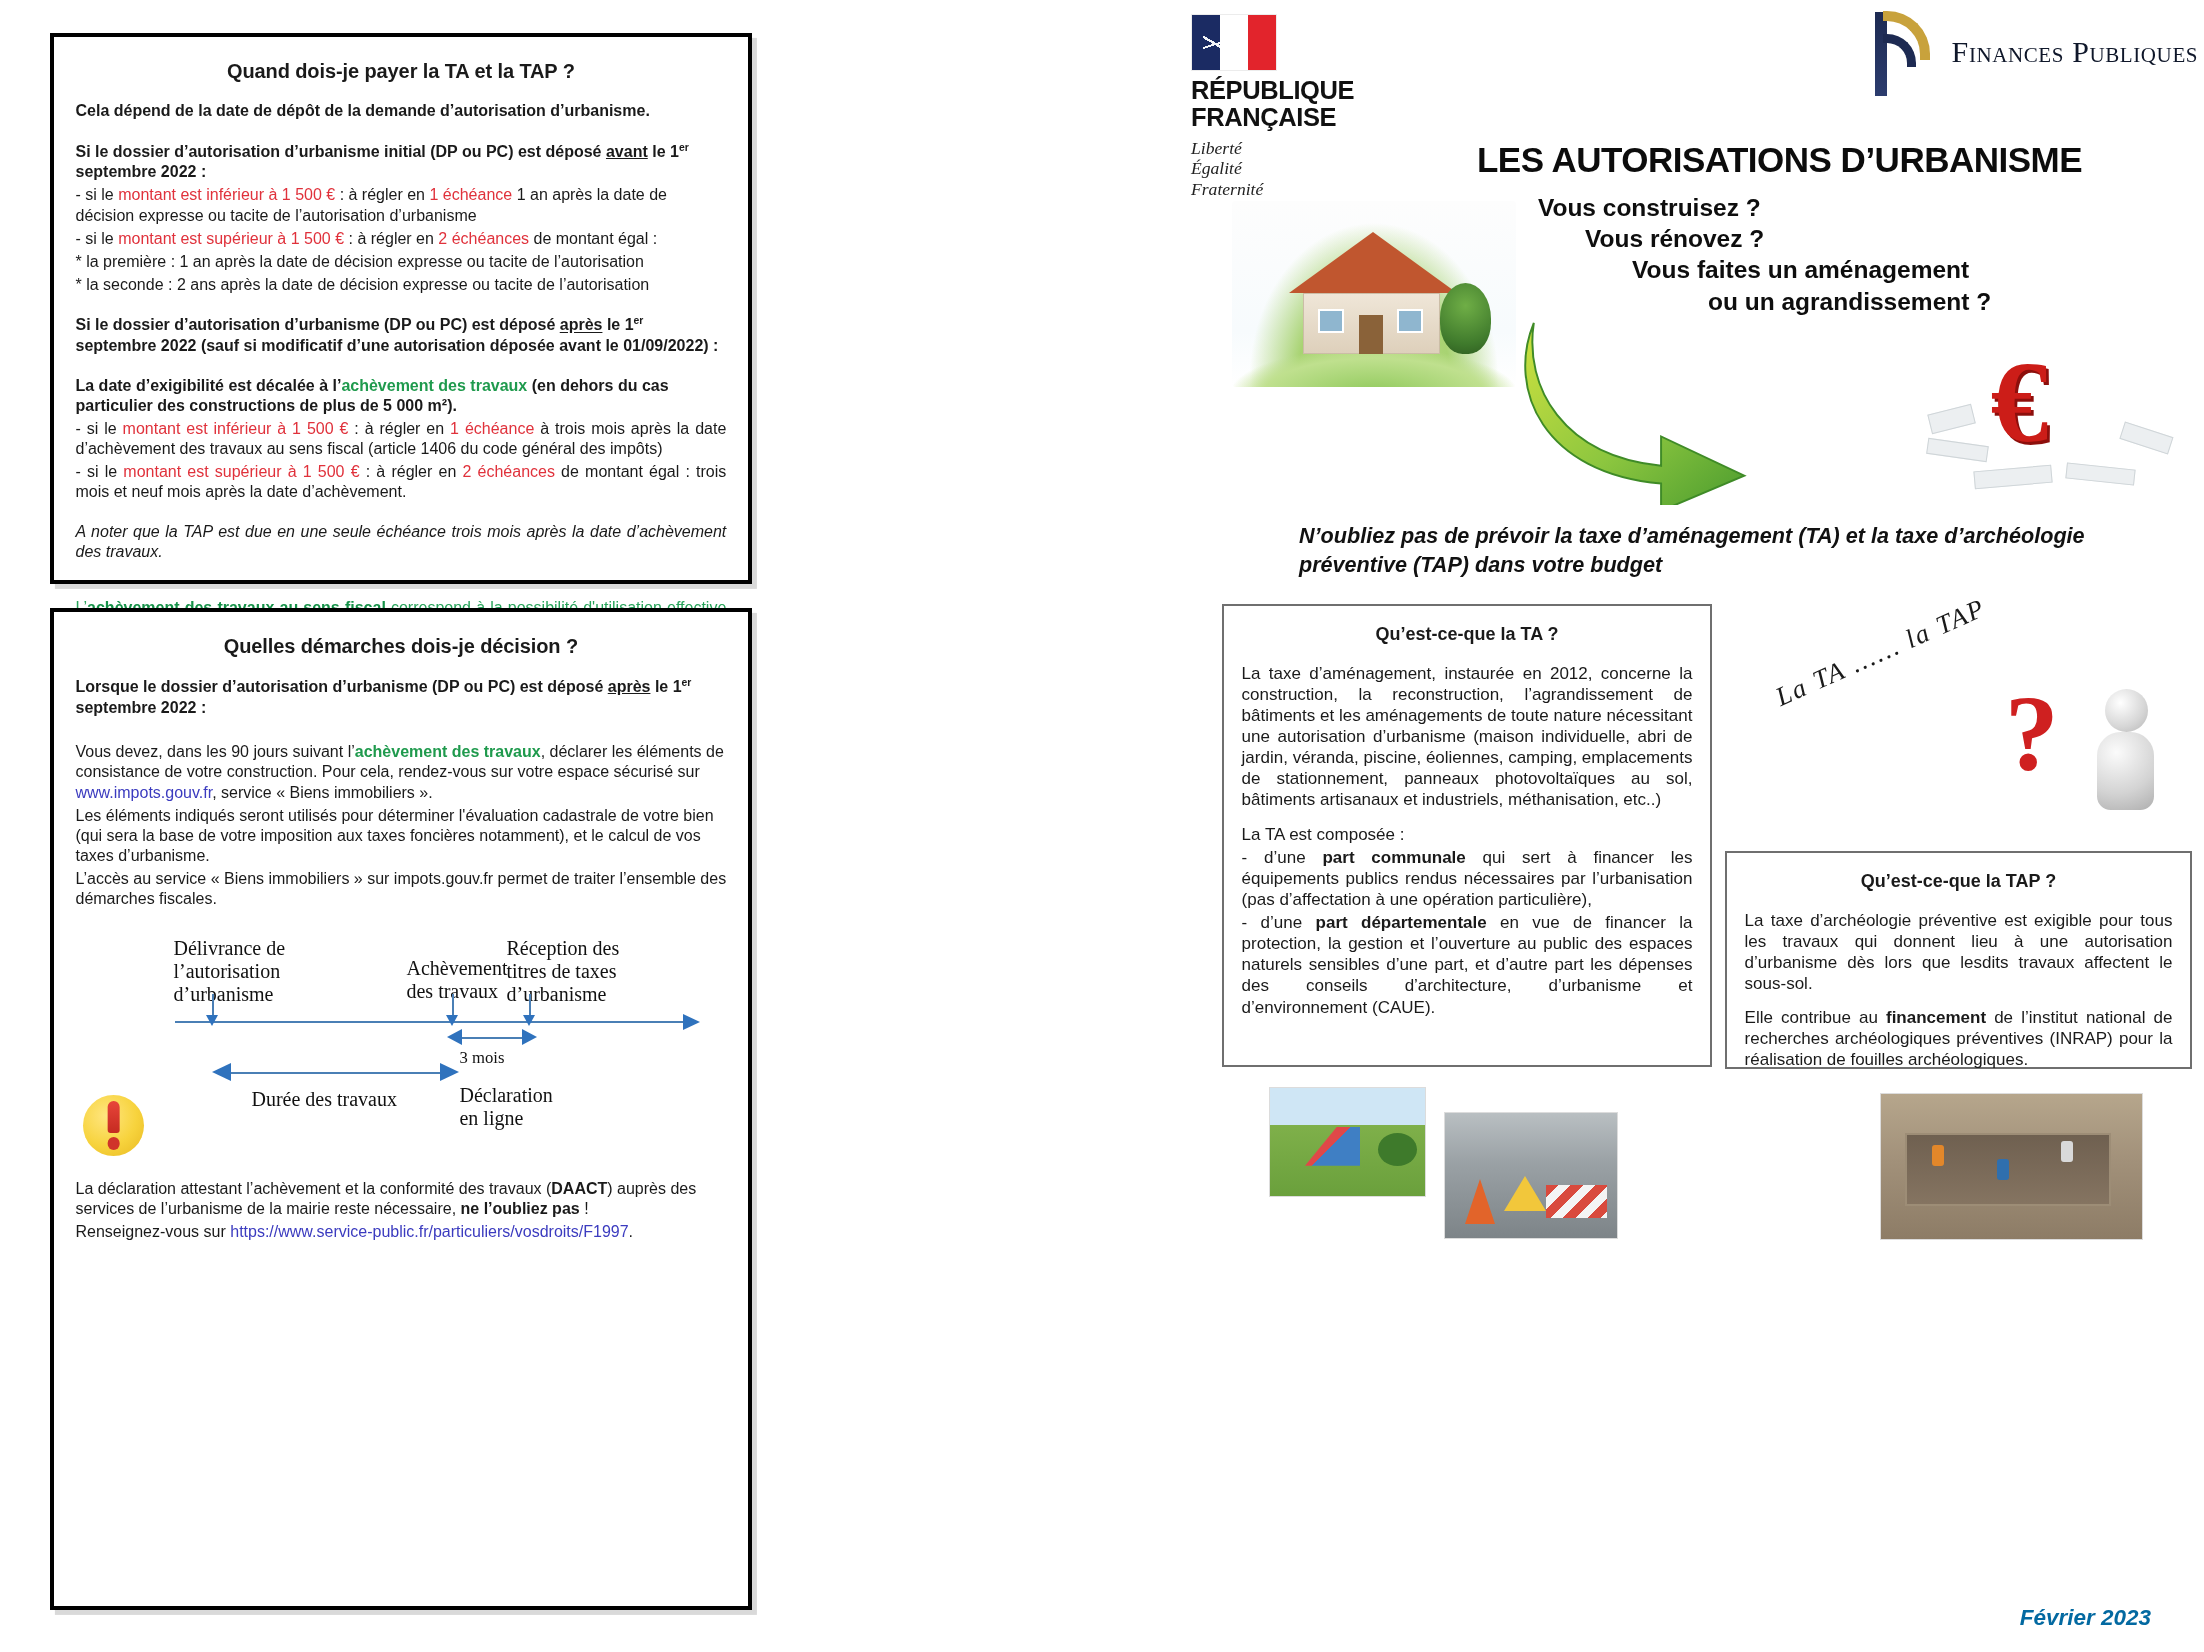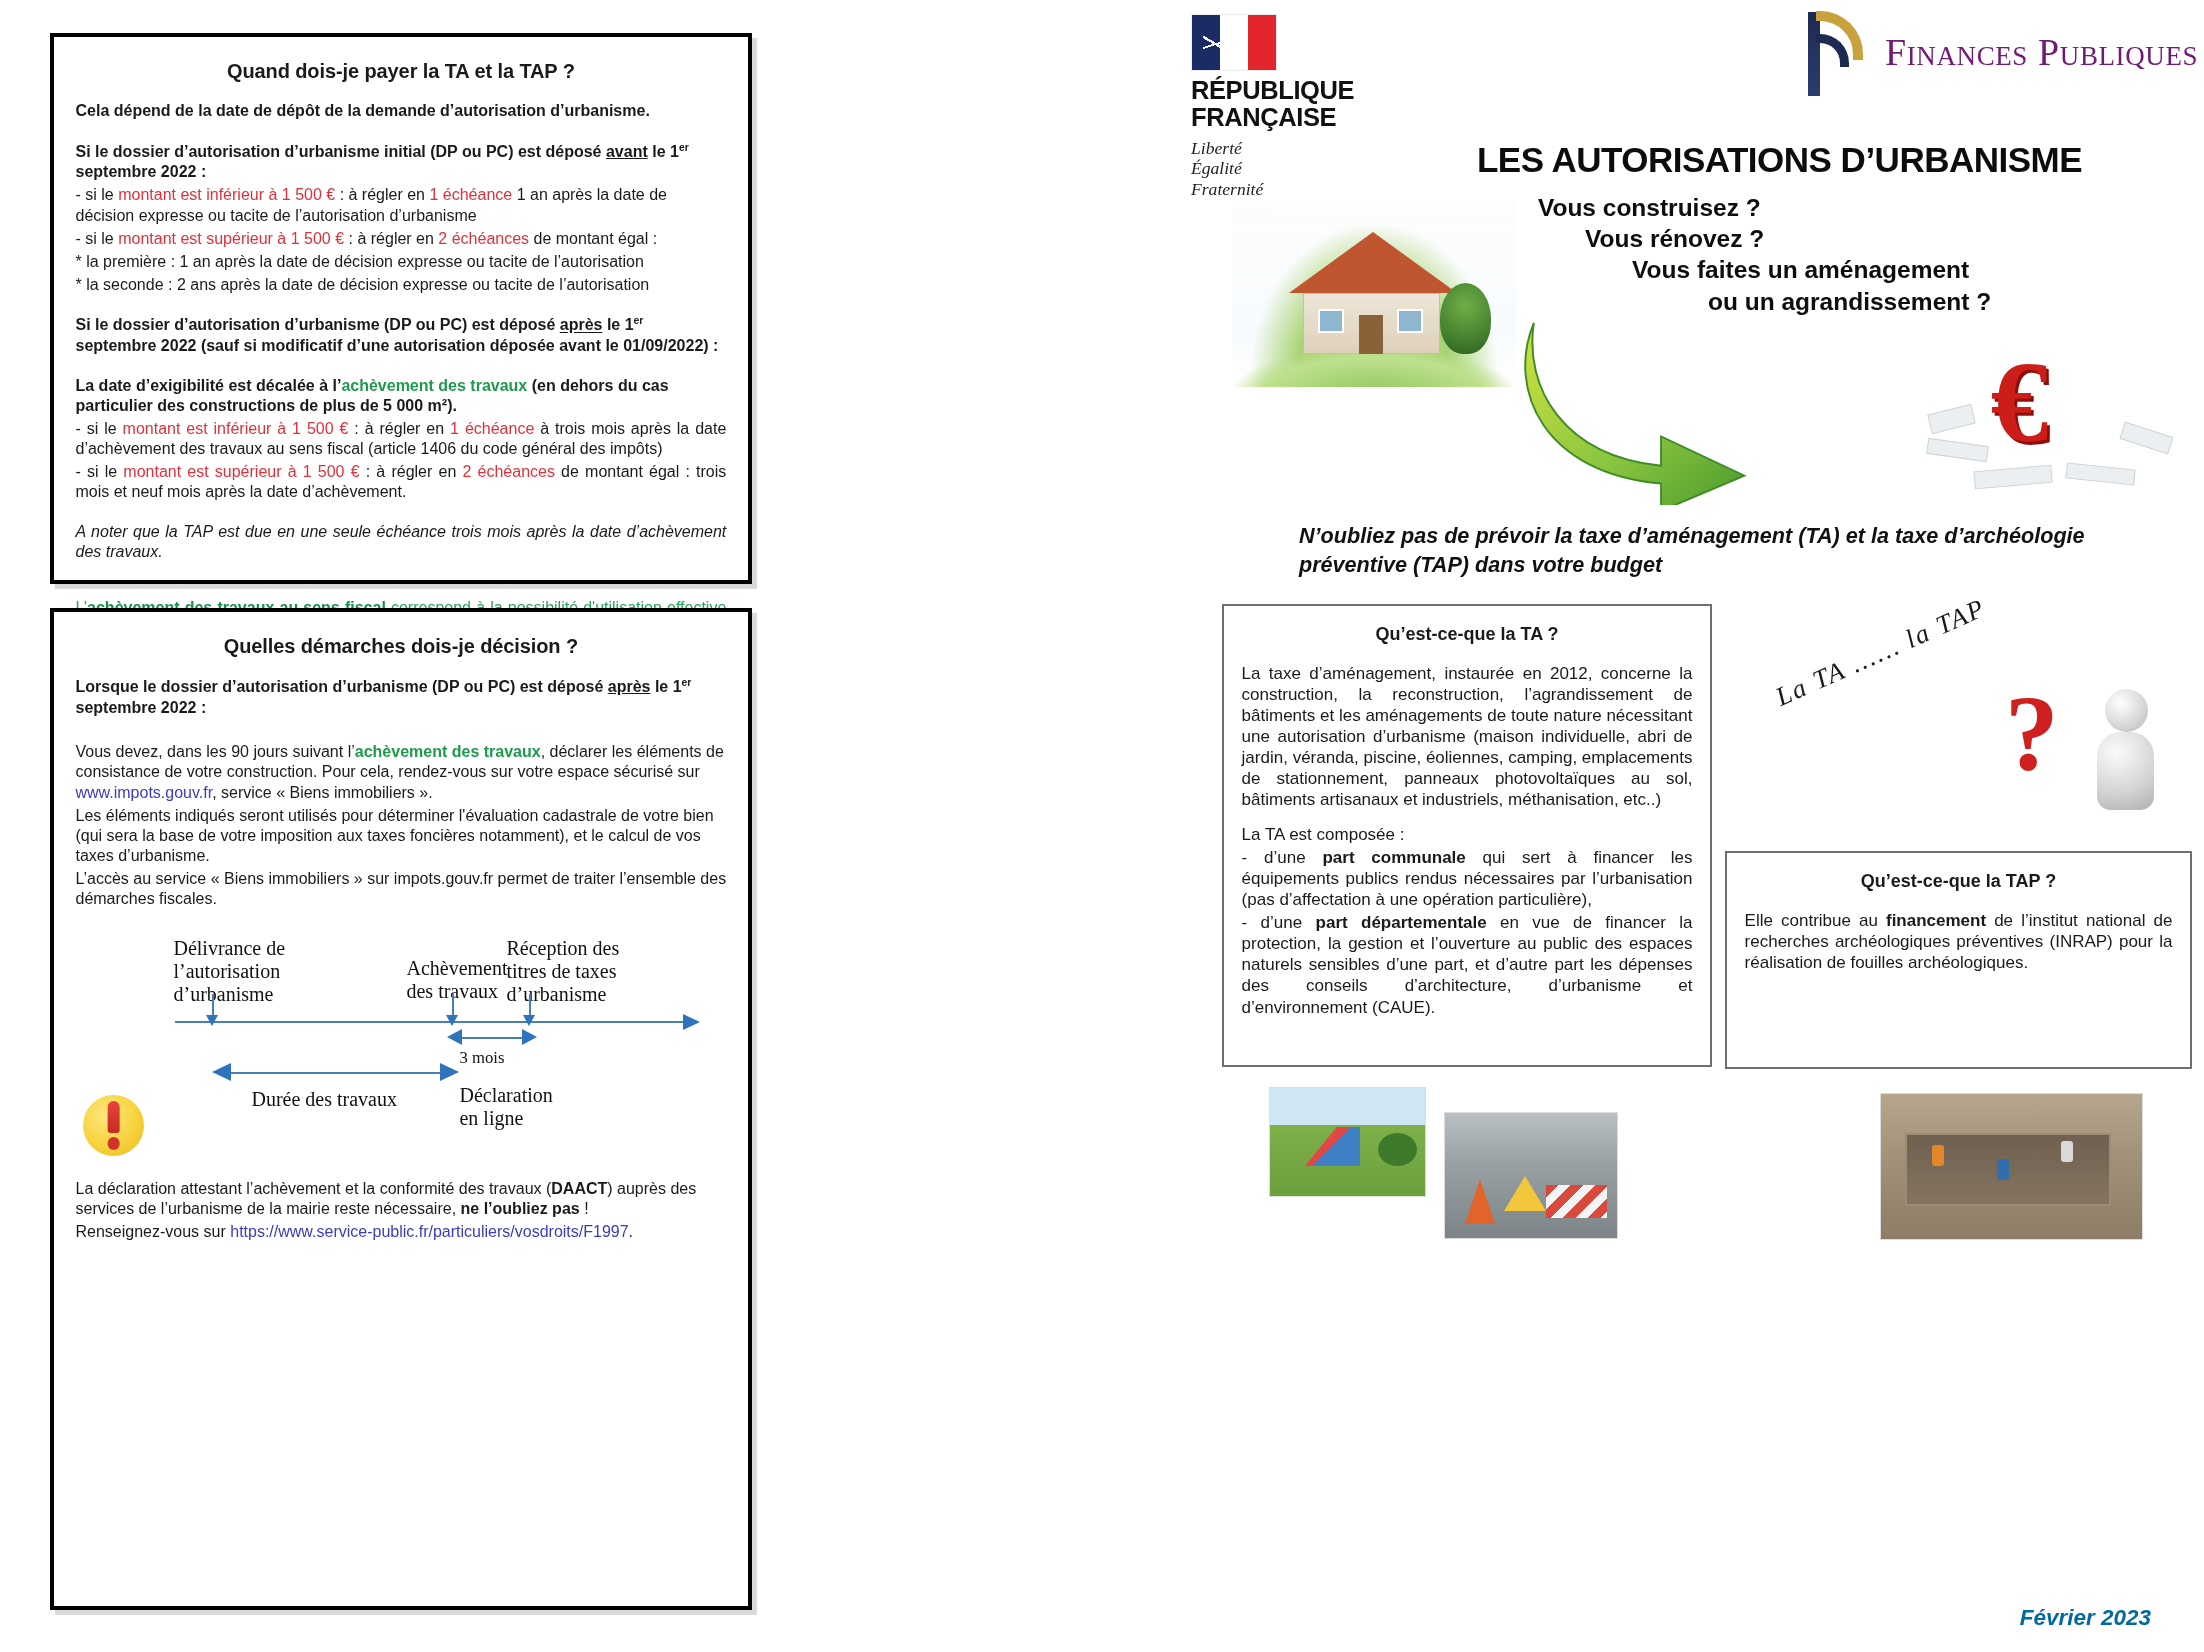--- a/index.html
+++ b/index.html
@@ -158,23 +158,23 @@
   }
   .dgfip-mark .curve2 {
     position: absolute; left: 17.6px; top: 26.5px;
     width: 33px; height: 33px;
     border: 9.8px solid #1d2a52;
     border-left: none; border-bottom: none;
     border-radius: 0 29px 0 0;
   }
   .dgfip-text {
     font-family: "Liberation Serif", serif;
-    font-size: 38px;
+    font-size: 30px;
     letter-spacing: 0.6px;
-    color: #701a75;
+    color: #0f172a;
     font-variant: small-caps;
     white-space: nowrap;
   }
 
   .main-title {
     position: absolute; left: 167px; top: 116px;
     width: 843px;
     text-align: center;
     font-weight: bold;
     font-size: 35px;
@@ -593,20 +593,21 @@
       <div class="ta-tap-curve">La TA ...... la TAP</div>
 
       <div class="qmark-figure">
         <div class="qmark">?</div>
         <div class="mannequin-head"></div>
         <div class="mannequin-body"></div>
       </div>
 
       <section class="box" id="box-tap">
         <h3 class="box-title">Qu’est-ce-que la TAP ?</h3>
+        <p>La taxe d’archéologie préventive est exigible pour tous les travaux qui donnent lieu à une autorisation d’urbanisme dès lors que lesdits travaux affectent le sous-sol.</p>
         <p style="margin-top:13px;"><span>Elle contribue au </span><b>financement</b><span> de l’institut national de recherches archéologiques préventives (INRAP) pour la réalisation de fouilles archéologiques.</span></p>
       </section>
     </div>
 
     <div class="photo-row">
       <div class="photo" id="photo-playground">
         <div class="slide"></div>
         <div class="bush"></div>
       </div>
       <div class="photo" id="photo-works">

